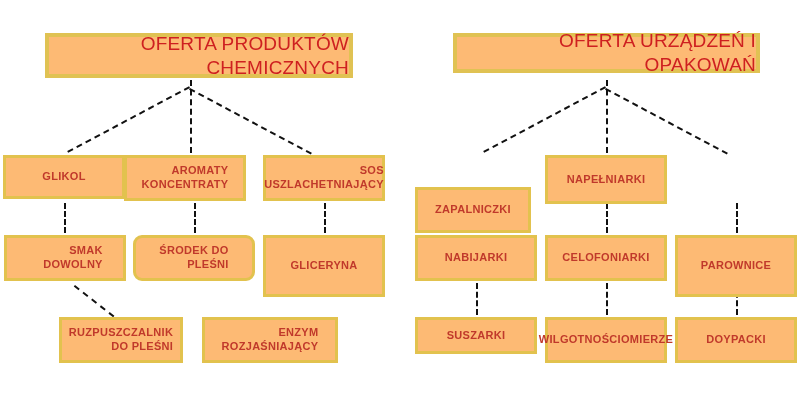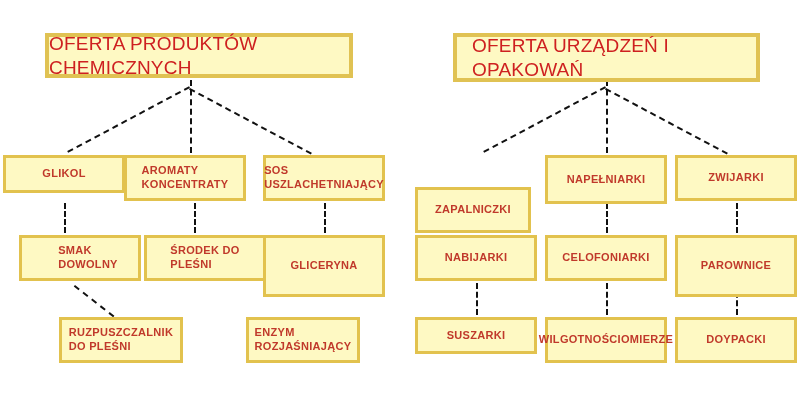--- a/index.html
+++ b/index.html
@@ -7,26 +7,26 @@
     width:800px;height:400px;
     background:#ffffff;
     font-family:"Liberation Sans", sans-serif;
     overflow:hidden;
   }
   #canvas{position:relative;width:800px;height:400px;}
 
   .node{
     position:absolute;
     box-sizing:border-box;
-    background:#fef9c3;
+    background:#fdba74;
     border:3px solid #e2c24e;
     display:flex;
     align-items:center;
     justify-content:center;
-    text-align:left;
+    text-align:right;
     color:#c0392b;
     letter-spacing:.3px;
     line-height:1.25;
     z-index:3;
   }
   .node .lbl{display:block;white-space:pre-line;}
 
   .header-node{
     border-width:4px;
     border-color:#e0c253;
@@ -60,76 +60,73 @@
 <div id="canvas">
 
   <div class="node header-node" style="left:45px;top:33px;width:308px;height:45px;">
     <span class="lbl">OFERTA PRODUKTÓW CHEMICZNYCH</span>
   </div>
 
   <div class="vline" style="left:190px;top:80px;height:73px;"></div>
   <div class="dline" style="left:190px;top:88px;width:138px;transform:rotate(152deg);"></div>
   <div class="dline" style="left:190px;top:88px;width:138px;transform:rotate(28deg);"></div>
 
-  <div class="node leaf-node" style="left:3px;top:155px;width:122px;height:38px;">
+  <div class="node leaf-node" style="left:3px;top:155px;width:122px;height:44px;">
     <span class="lbl">GLIKOL</span>
   </div>
   <div class="node leaf-node" style="left:124px;top:155px;width:122px;height:46px;">
     <span class="lbl">AROMATY
 KONCENTRATY</span>
   </div>
   <div class="node leaf-node" style="left:263px;top:155px;width:122px;height:46px;">
     <span class="lbl">SOS
 USZLACHETNIAJĄCY</span>
   </div>
 
   <div class="vline" style="left:64px;top:203px;height:30px;"></div>
   <div class="vline" style="left:194px;top:203px;height:30px;"></div>
   <div class="vline" style="left:324px;top:203px;height:30px;"></div>
 
-  <div class="node leaf-node" style="left:19px;top:235px;width:122px;height:46px;padding-left:16px;">
+  <div class="node leaf-node" style="left:4px;top:235px;width:122px;height:46px;padding-left:16px;">
     <span class="lbl">SMAK
 DOWOLNY</span>
   </div>
-  <div class="node leaf-node" style="left:144px;top:235px;width:122px;height:46px;">
+  <div class="node leaf-node" style="left:133px;top:235px;width:122px;height:46px;border-radius:9px;">
     <span class="lbl">ŚRODEK DO
 PLEŚNI</span>
   </div>
   <div class="node leaf-node" style="left:263px;top:235px;width:122px;height:62px;">
     <span class="lbl">GLICERYNA</span>
   </div>
 
   <div class="dline" style="left:75px;top:285px;width:50px;transform:rotate(38deg);"></div>
   <div class="dline" style="left:310px;top:285px;width:50px;transform:rotate(-38deg);"></div>
 
   <div class="node leaf-node" style="left:59px;top:317px;width:124px;height:46px;">
     <span class="lbl">RUZPUSZCZALNIK
 DO PLEŚNI</span>
   </div>
-  <div class="node leaf-node" style="left:202px;top:317px;width:114px;height:46px;margin-left:44px;">
+  <div class="node leaf-node" style="left:202px;top:317px;width:136px;height:46px;">
     <span class="lbl">ENZYM
 ROZJAŚNIAJĄCY</span>
   </div>
 
-  <div class="node header-node" style="left:453px;top:33px;width:307px;height:49px;padding-left:15px;">
+  <div class="node header-node" style="left:453px;top:33px;width:307px;height:40px;padding-left:15px;">
     <span class="lbl">OFERTA URZĄDZEŃ I OPAKOWAŃ</span>
   </div>
 
   <div class="vline" style="left:606px;top:80px;height:73px;"></div>
   <div class="dline" style="left:606px;top:88px;width:138px;transform:rotate(152deg);"></div>
   <div class="dline" style="left:606px;top:88px;width:138px;transform:rotate(28deg);"></div>
 
   <div class="node leaf-node" style="left:415px;top:155px;width:116px;height:46px;margin-top:32px;">
     <span class="lbl">ZAPALNICZKI</span>
   </div>
   <div class="node leaf-node" style="left:545px;top:155px;width:122px;height:49px;">
     <span class="lbl">NAPEŁNIARKI</span>
-  </div>
-  <div class="node leaf-node" style="left:675px;top:155px;width:122px;height:46px;">
-    <span class="lbl">ZWIJARKI</span>
   </div>
 
   <div class="vline" style="left:476px;top:203px;height:30px;"></div>
   <div class="vline" style="left:606px;top:203px;height:30px;"></div>
   <div class="vline" style="left:736px;top:203px;height:30px;"></div>
 
   <div class="node leaf-node" style="left:415px;top:235px;width:122px;height:46px;">
     <span class="lbl">NABIJARKI</span>
   </div>
   <div class="node leaf-node" style="left:545px;top:235px;width:122px;height:46px;">

